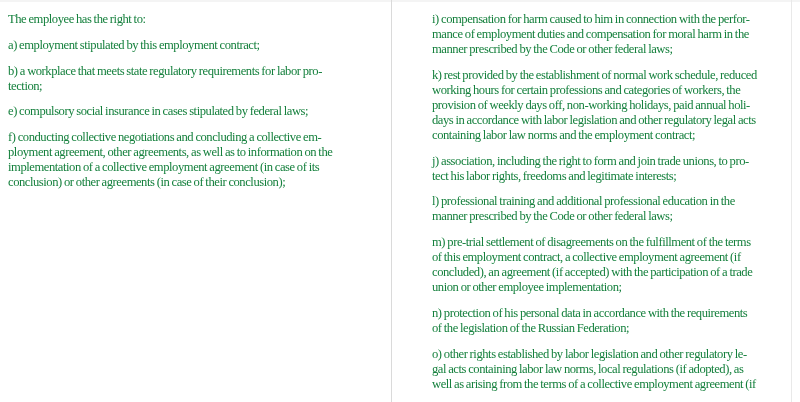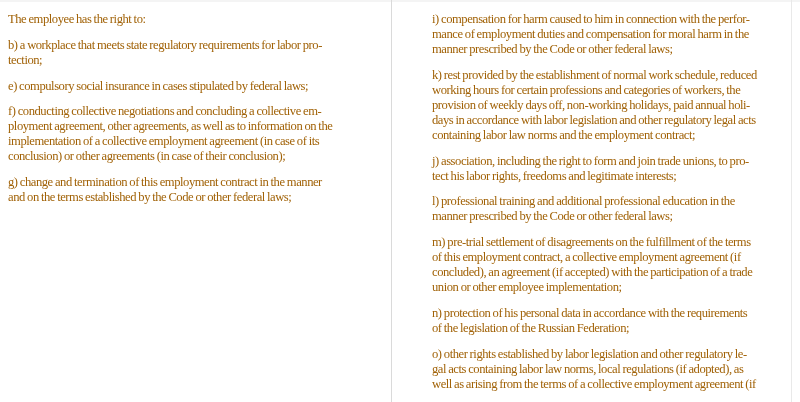--- a/index.html
+++ b/index.html
@@ -26,21 +26,21 @@
     top: 0; bottom: 0;
     width: 1px;
     background: #dadada;
   }
   .divider-mid { left: 391px; }
   .divider-right { left: 791px; background: #e9e9e9; }
   .col {
     position: absolute;
     top: 0;
     padding-top: 12px;
-    color: #a16207;
+    color: #15803d;
     font-size: 12.6px;
     line-height: 15px;
     letter-spacing: -0.45px;
     word-spacing: -0.5px;
   }
   .col p {
     margin: 0 0 10.8px 0;
     white-space: pre-line;
   }
   .col-left  { left: 8px;   width: 379px; }
@@ -48,29 +48,28 @@
 </style>
 </head>
 <body>
 
 <div class="page">
 
   <div class="edge-top"></div>
 
   <div class="col col-left">
     <p>The employee has the right to:</p>
+    <p>a) employment stipulated by this employment contract;</p>
     <p>b) a workplace that meets state regulatory requirements for labor pro-
 tection;</p>
     <p>e) compulsory social insurance in cases stipulated by federal laws;</p>
     <p>f) conducting collective negotiations and concluding a collective em-
 ployment agreement, other agreements, as well as to information on the
 implementation of a collective employment agreement (in case of its
 conclusion) or other agreements (in case of their conclusion);</p>
-    <p>g) change and termination of this employment contract in the manner
-and on the terms established by the Code or other federal laws;</p>
   </div>
 
   <div class="divider-v divider-mid"></div>
 
   <div class="col col-right">
     <p>i) compensation for harm caused to him in connection with the perfor-
 mance of employment duties and compensation for moral harm in the
 manner prescribed by the Code or other federal laws;</p>
     <p>k) rest provided by the establishment of normal work schedule, reduced
 working hours for certain professions and categories of workers, the

